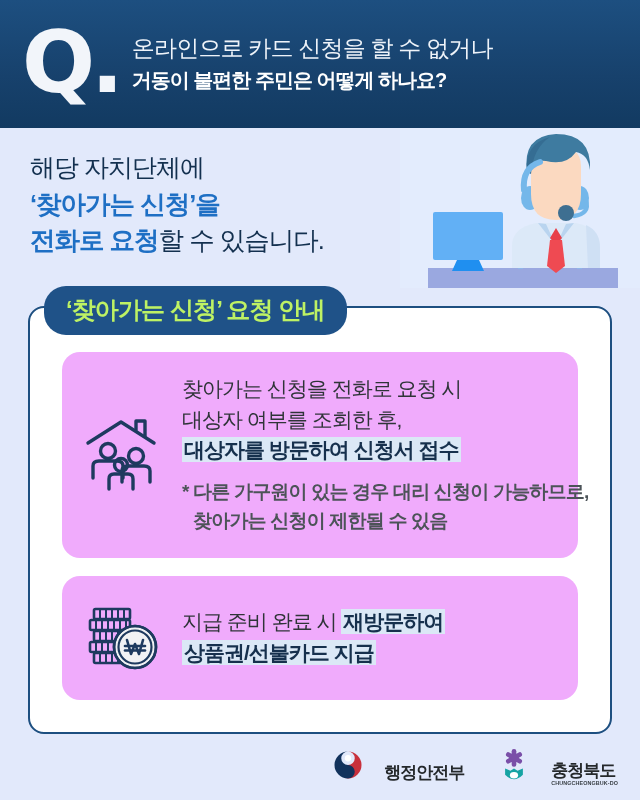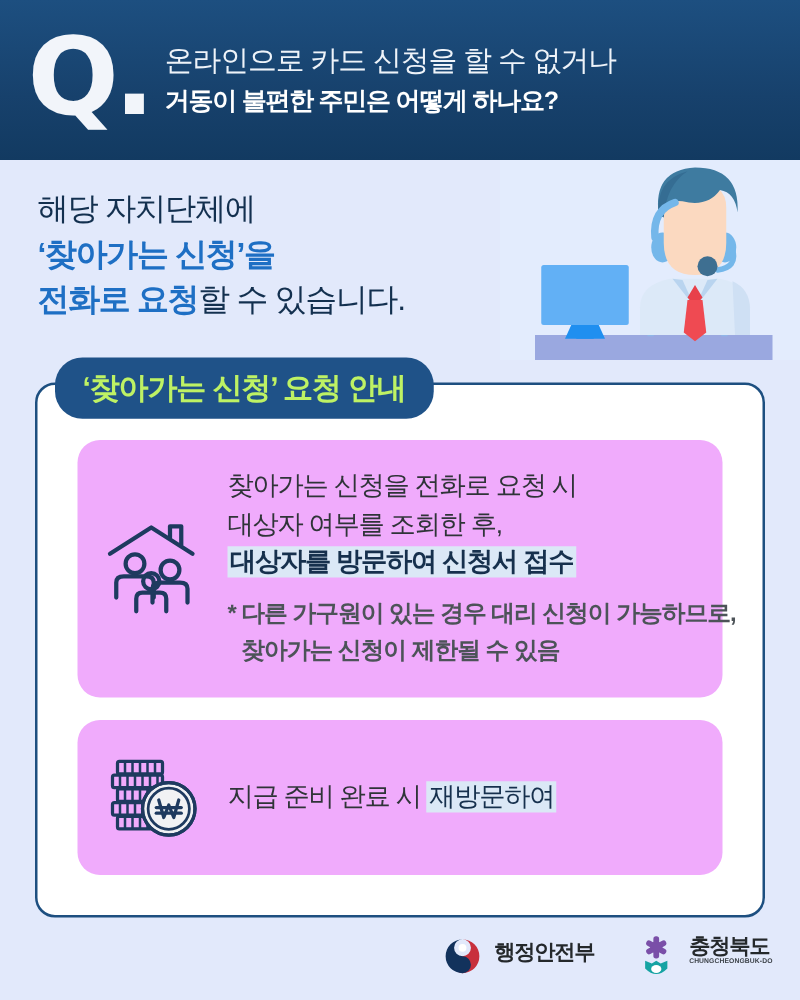--- a/index.html
+++ b/index.html
@@ -170,21 +170,21 @@
     position: absolute;
     left: 0; bottom: 0;
     width: 640px;
     height: 66px;
     display: flex;
     align-items: center;
     justify-content: flex-end;
     gap: 34px;
     padding-right: 22px;
   }
-  .logo-group { display: flex; align-items: flex-start; gap: 10px; }
+  .logo-group { display: flex; align-items: flex-end; gap: 21px; }
   .logo-label {
     font-size: 17px;
     font-weight: bold;
     color: #24282b;
     letter-spacing: -1px;
     white-space: nowrap;
   }
   .logo-stack { display: flex; flex-direction: column; line-height: 1; }
   .logo-sub {
     font-size: 5.4px;
@@ -310,21 +310,22 @@
       <circle cx="50" cy="46" r="21"></circle>
       <circle cx="50" cy="46" r="16.5" stroke-width="2.2"></circle>
       <g stroke-width="2.6" stroke-linecap="round" fill="none">
         <path d="M42 39 L46 53 L50 43 L54 53 L58 39"></path>
         <path d="M40 45 L60 45"></path>
         <path d="M40 49.5 L60 49.5"></path>
       </g>
     </svg>
   </div>
   <div class="panel-body">
-    <div class="ptxt"><span>지급 준비 완료 시 </span><span class="hl" style="font-weight:normal;color:#16304d;">재방문하여</span></div>
+    <div class="ptxt"><span>지급 준비 완료 시 </span><span class="hl" style="font-weight:bold;color:#16304d;">재방문하여</span></div>
+    <div class="ptxt bold"><span class="hl">상품권/선불카드 지급</span></div>
   </div>
 </div>
 
 <div class="footer">
 
   <div class="logo-group">
     <span>
       <svg width="30" height="30" viewBox="0 0 40 40" xmlns="http://www.w3.org/2000/svg">
         <path d="M20 2 A18 18 0 0 1 20 38 A9 9 0 0 1 20 20 A9 9 0 0 0 20 2 Z" fill="#c8303c"></path>
         <path d="M20 38 A18 18 0 0 1 20 2 A9 9 0 0 0 20 20 A9 9 0 0 1 20 38 Z" fill="#12325c"></path>

